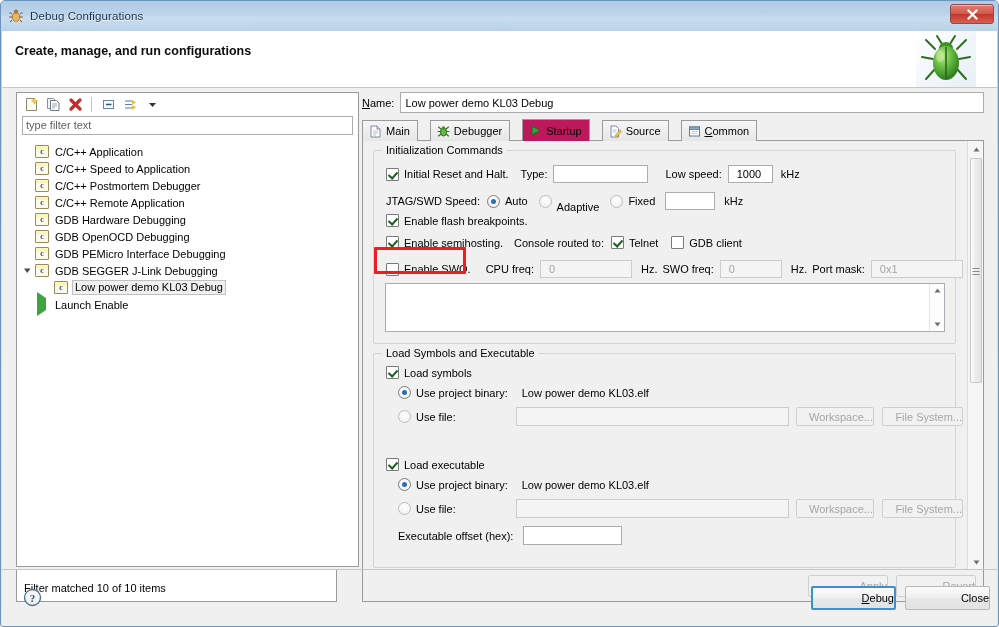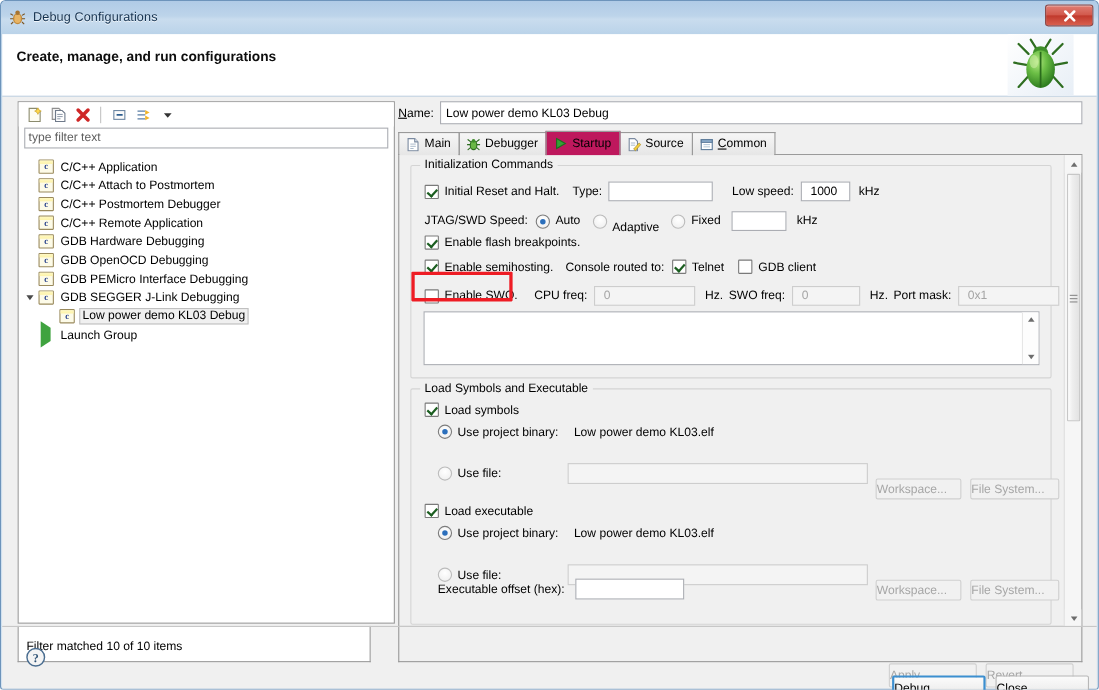--- a/index.html
+++ b/index.html
@@ -141,21 +141,21 @@
   }
   #name-row { display: flex; align-items: center; gap: 6px; height: 21px; }
   #name-row .lbl { font-size: 11px; color:#000; }
   #name-row .lbl u { text-decoration: underline; }
   #name-input {
     flex: 1; height: 21px; border: 1px solid #abadb3; background: #fff;
     font-size: 11px; color: #000; padding: 0 4px; display:flex; align-items:center;
   }
 
   
-  #tabs { margin-top: 7px; height: 21px; display: flex; align-items: flex-end; position: relative; }
+  #tabs { margin-top: 7px; height: 21px; display: flex; align-items: flex-end; position: relative; gap: 13px; }
   #tabs::after {
     content: ""; position:absolute; left:0; right:0; bottom:0; height:1px; background:#9a9a9a;
   }
   .tab {
     height: 21px; display: flex; align-items: center; gap: 4px;
     padding: 0 7px 0 6px; font-size: 11px; color: #000;
     border: 1px solid #9a9a9a; border-bottom: none;
     background: linear-gradient(to bottom,#f6f6f6,#e6e6e6);
     margin-right: -1px; position: relative; z-index: 1; cursor: pointer;
   }
@@ -227,23 +227,22 @@
     border: 1px solid #abadb3; background: #fff; height: 18px;
     font-size: 11px; color: #000; padding: 0 8px;
     display:flex; align-items:center; cursor:text;
   }
   .ti.dis { background:#f4f4f4; border-color:#cdcdcd; color:#a5a5a5; }
 
   
   .btn {
     border: 1px solid #b8b8b8; border-radius: 2px;
     background: linear-gradient(to bottom,#fbfbfb,#f0f0f0 48%,#e8e8e8 52%,#e2e2e2);
-    font-size: 11px; color: #000; display:flex; align-items:center; justify-content:flex-start;
+    font-size: 11px; color: #000; display:flex; align-items:center; justify-content:flex-end;
     cursor:pointer;
-    margin-top:28px;
   }
   .btn.disabled { color: #a6a6a6; border-color:#cfcfcf; background:#f1f1f1; }
   .btn.primary { border: 2px solid #3c8fd0; }
 
   
   #cmdbox {
     position: absolute; border: 1px solid #abadb3; background: #fff;
   }
   #cmdbox .inner-sb {
     position:absolute; right:0; top:0; width:15px; bottom:0; background:#fdfdfd; border-left:1px solid #e6e6e6;
@@ -380,21 +379,21 @@
               </span>
             </span>
             <span class="lbl">C/C++ Application</span>
           </div>
           <div class="tree-row">
             <span class="node-icon">
               <span class="cicon">
                 <span>c</span>
               </span>
             </span>
-            <span class="lbl">C/C++ Attach to Postmortem</span>
+            <span class="lbl">C/C++ Speed to Application</span>
           </div>
           <div class="tree-row">
             <span class="node-icon">
               <span class="cicon">
                 <span>c</span>
               </span>
             </span>
             <span class="lbl">C/C++ Postmortem Debugger</span>
           </div>
           <div class="tree-row">
@@ -443,21 +442,21 @@
           <div class="tree-row child selected">
             <span class="node-icon">
               <span class="cicon">
                 <span>c</span>
               </span>
             </span>
             <span class="lbl">Low power demo KL03 Debug</span>
           </div>
           <div class="tree-row">
             <span class="node-icon"><span class="playicon"></span></span>
-            <span class="lbl">Launch Group</span>
+            <span class="lbl">Launch Enable</span>
           </div>
         </div>
     </div>
 
     <div id="filter-status">
       <span>Filter matched 10 of 10 items</span>
     </div>
 
     <div id="right-panel">
 

